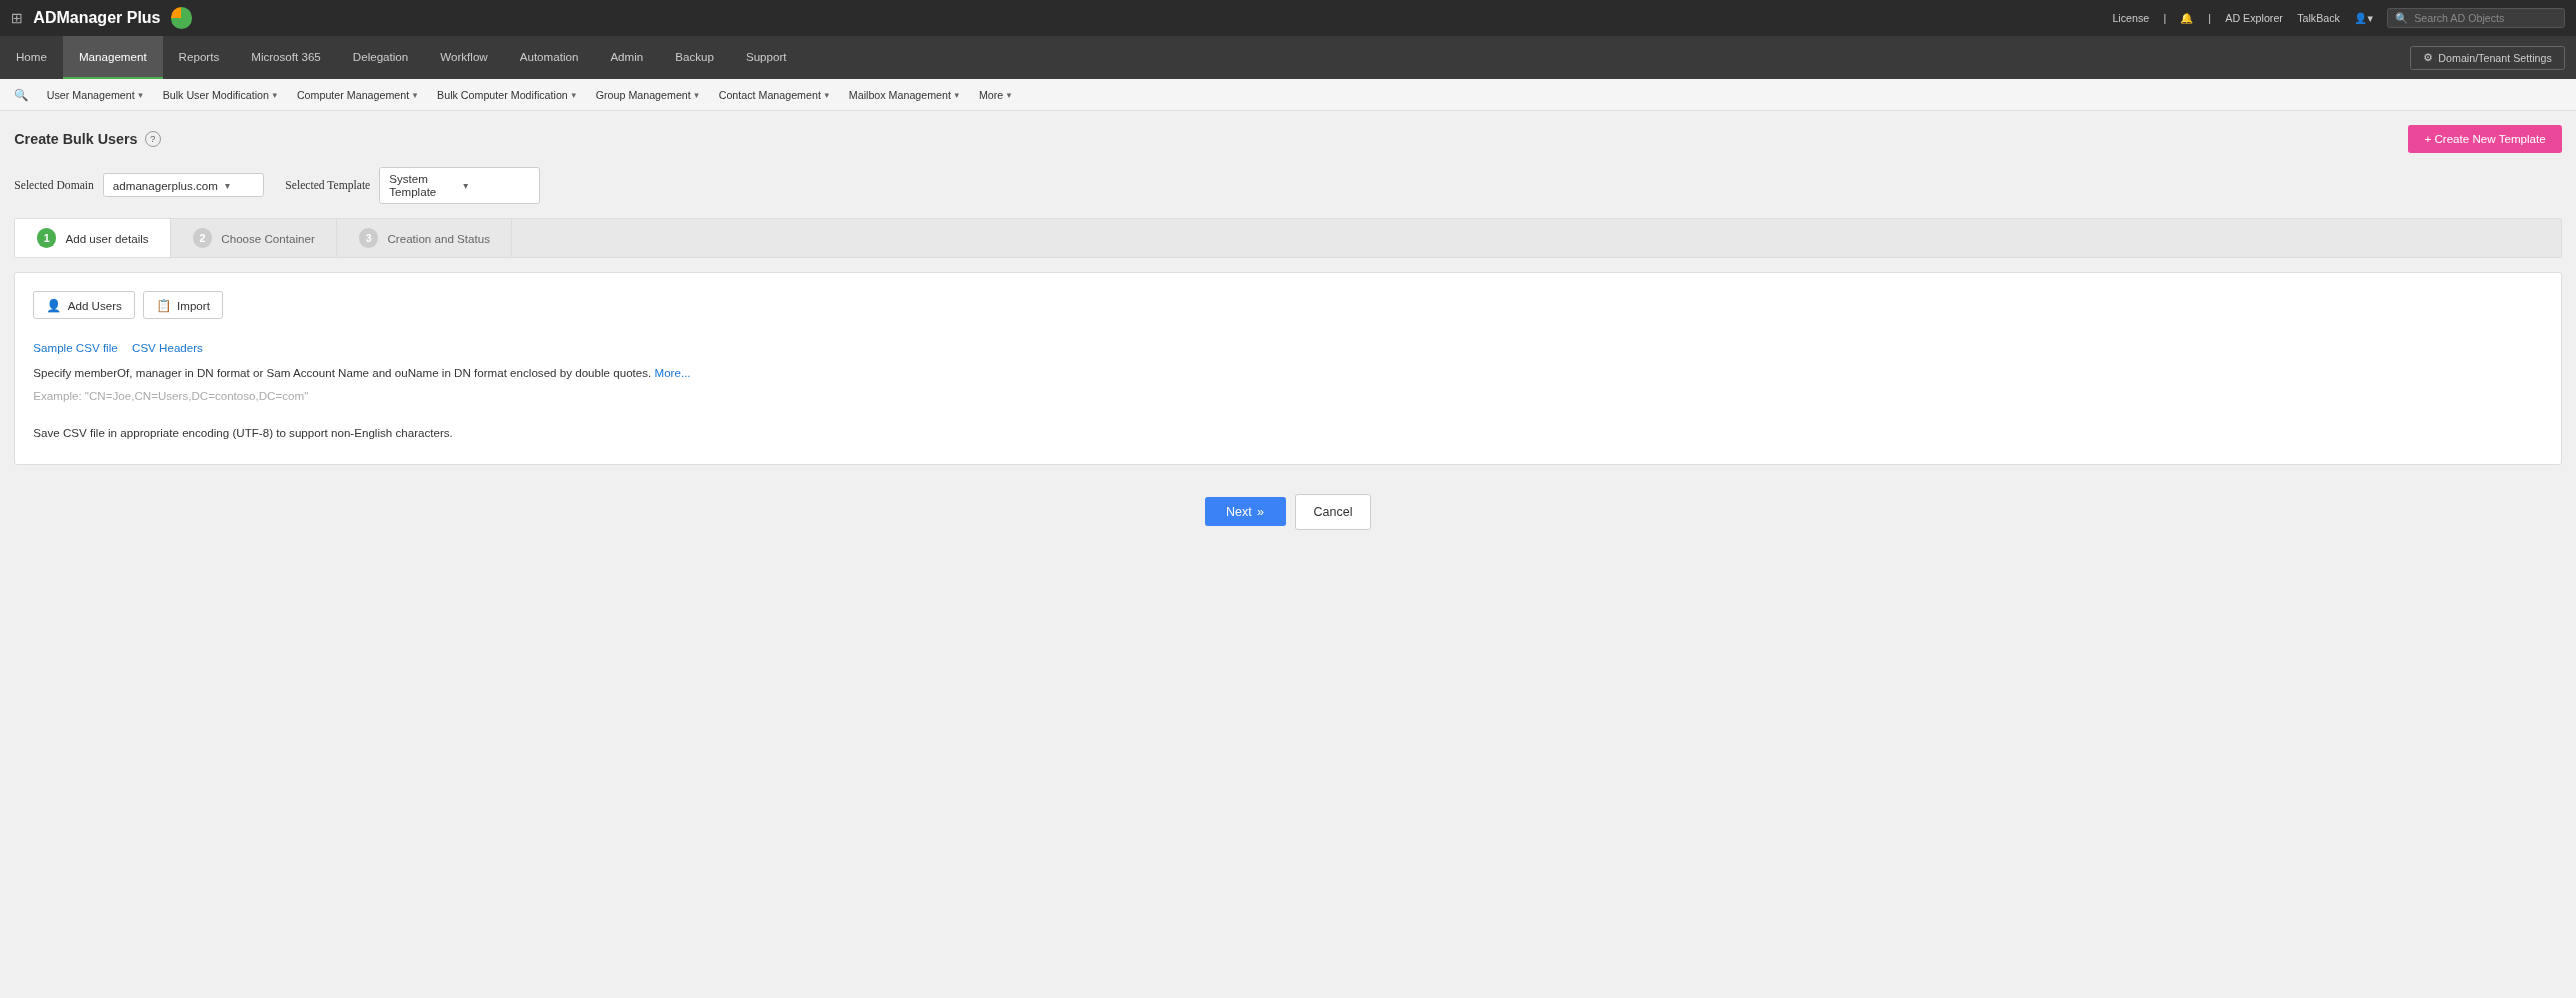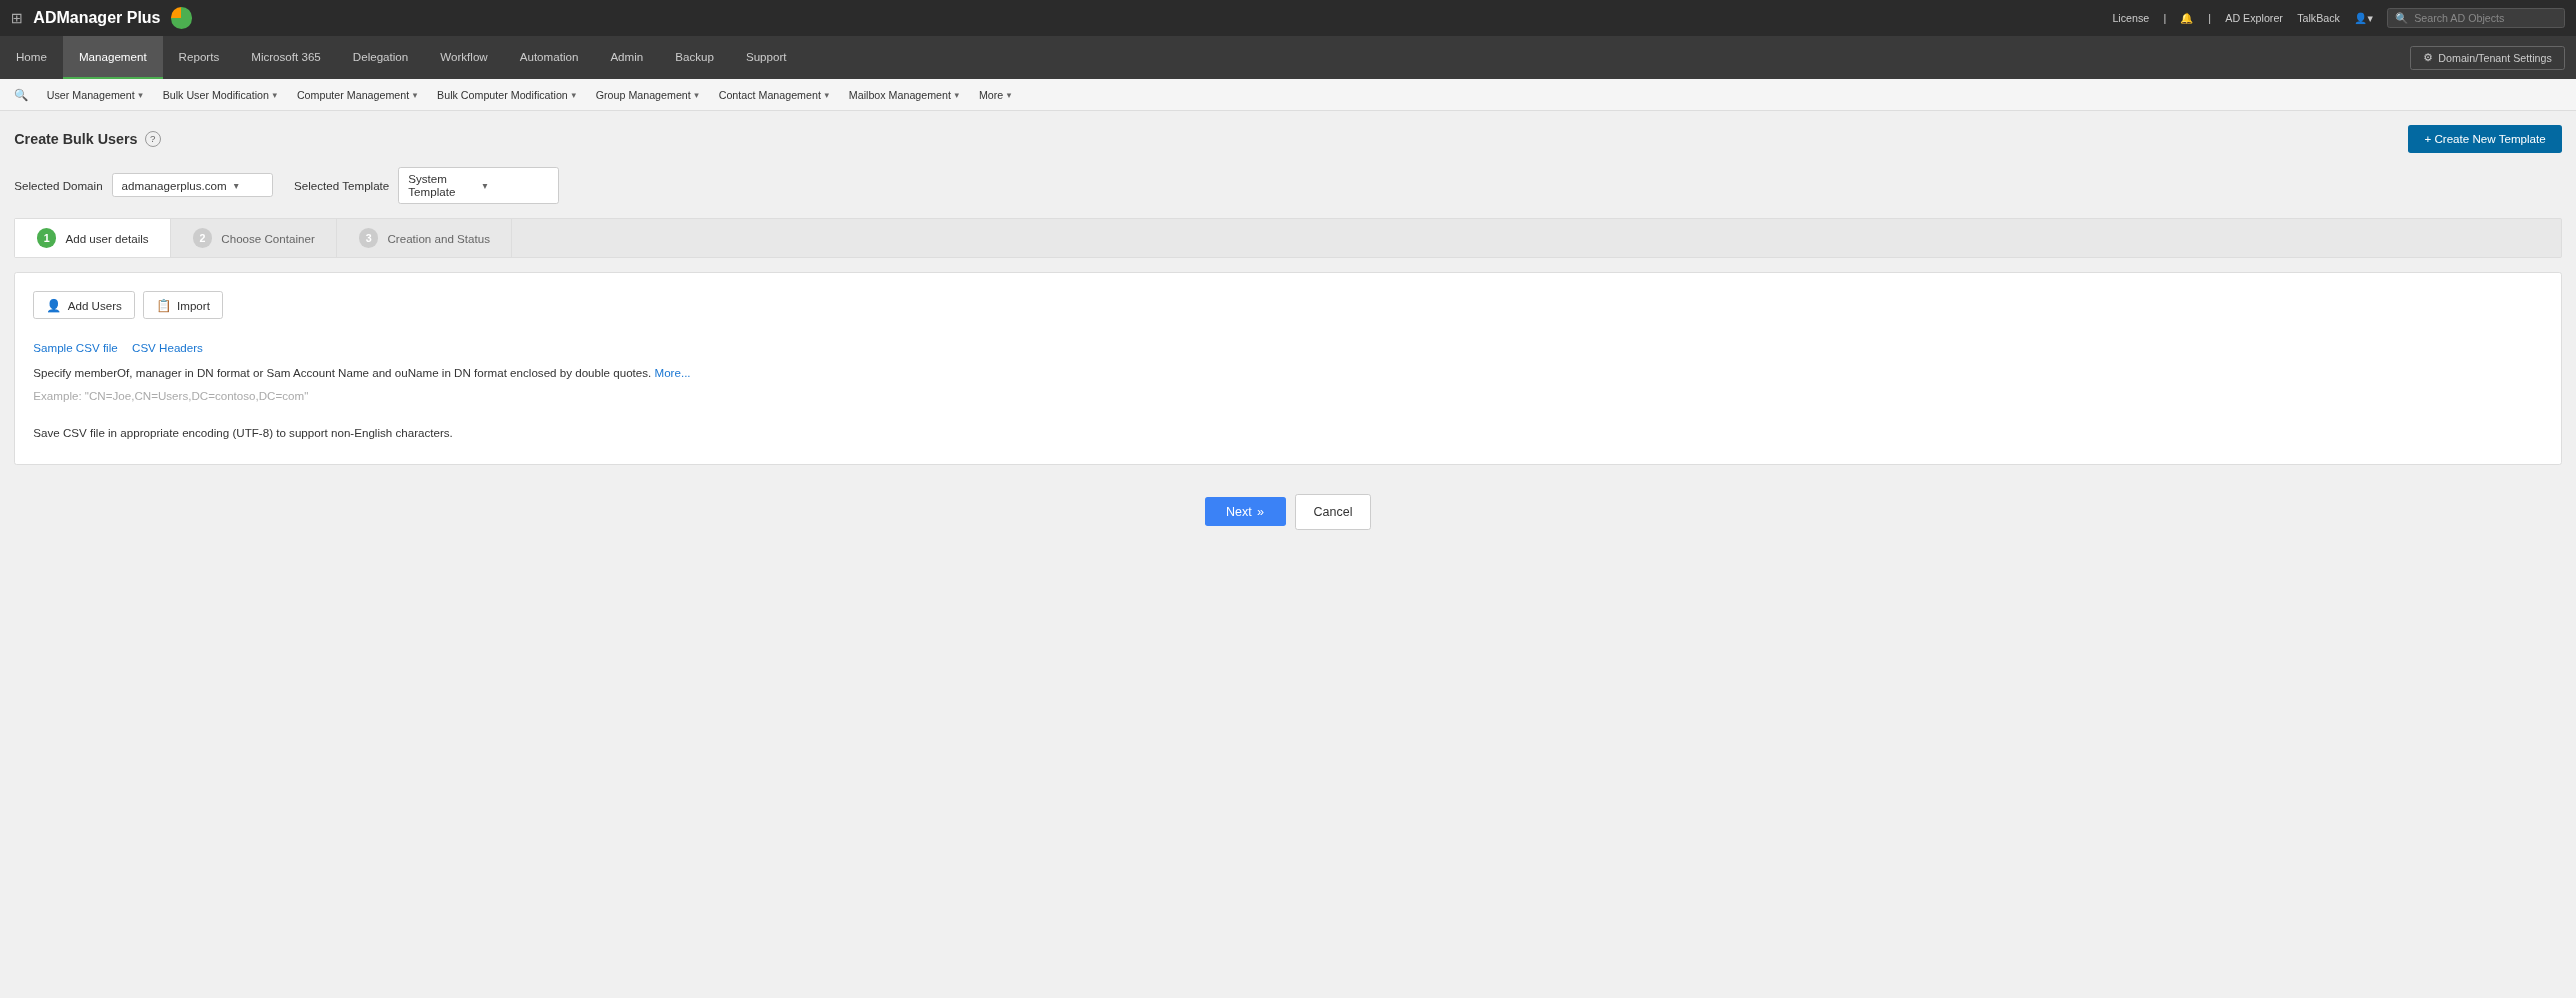--- a/index.html
+++ b/index.html
@@ -106,32 +106,32 @@
     }
     .page-title-row { display: flex; align-items: flex-start; gap: 7.2px; }
     .page-title { font-size: 14.3px; font-weight: bold; color: #333; }
     .help-icon {
       width: 16px; height: 16px; border-radius: 50%;
       border: 0.9px solid #999; color: #666;
       display: flex; align-items: center; justify-content: center;
       font-size: 9.8px; cursor: pointer;
     }
     .create-template-btn {
-      background: #0369a1; color: white; border: none;
+      background: #ec4899; color: white; border: none;
       padding: 7.2px 16px; border-radius: 2.7px; cursor: pointer;
       font-size: 11.6px; display: flex; align-items: center; gap: 5.4px;
     }
 
     
     .form-row {
       display: flex; align-items: center; gap: 21.5px;
       margin-bottom: 14.3px;
     }
     .form-group { display: flex; align-items: center; gap: 9px; }
-    .form-label { font-size: 11.6px; color: #333; white-space: nowrap; }
+    .form-label { font-size: 11.6px; color: #333; white-space: nowrap; font-family: Liberation Serif, serif; }
     .form-select {
       display: flex; align-items: center;
       border: 0.9px solid #ccc; background: white; border-radius: 2.7px;
       padding: 4.5px 9px; gap: 7.2px; cursor: pointer; min-width: 161px;
     }
     .form-select span { font-size: 11.6px; color: #333; flex: 1; }
     .form-select .arrow { color: #666; font-size: 9.8px; }
 
     
     .steps-bar {

